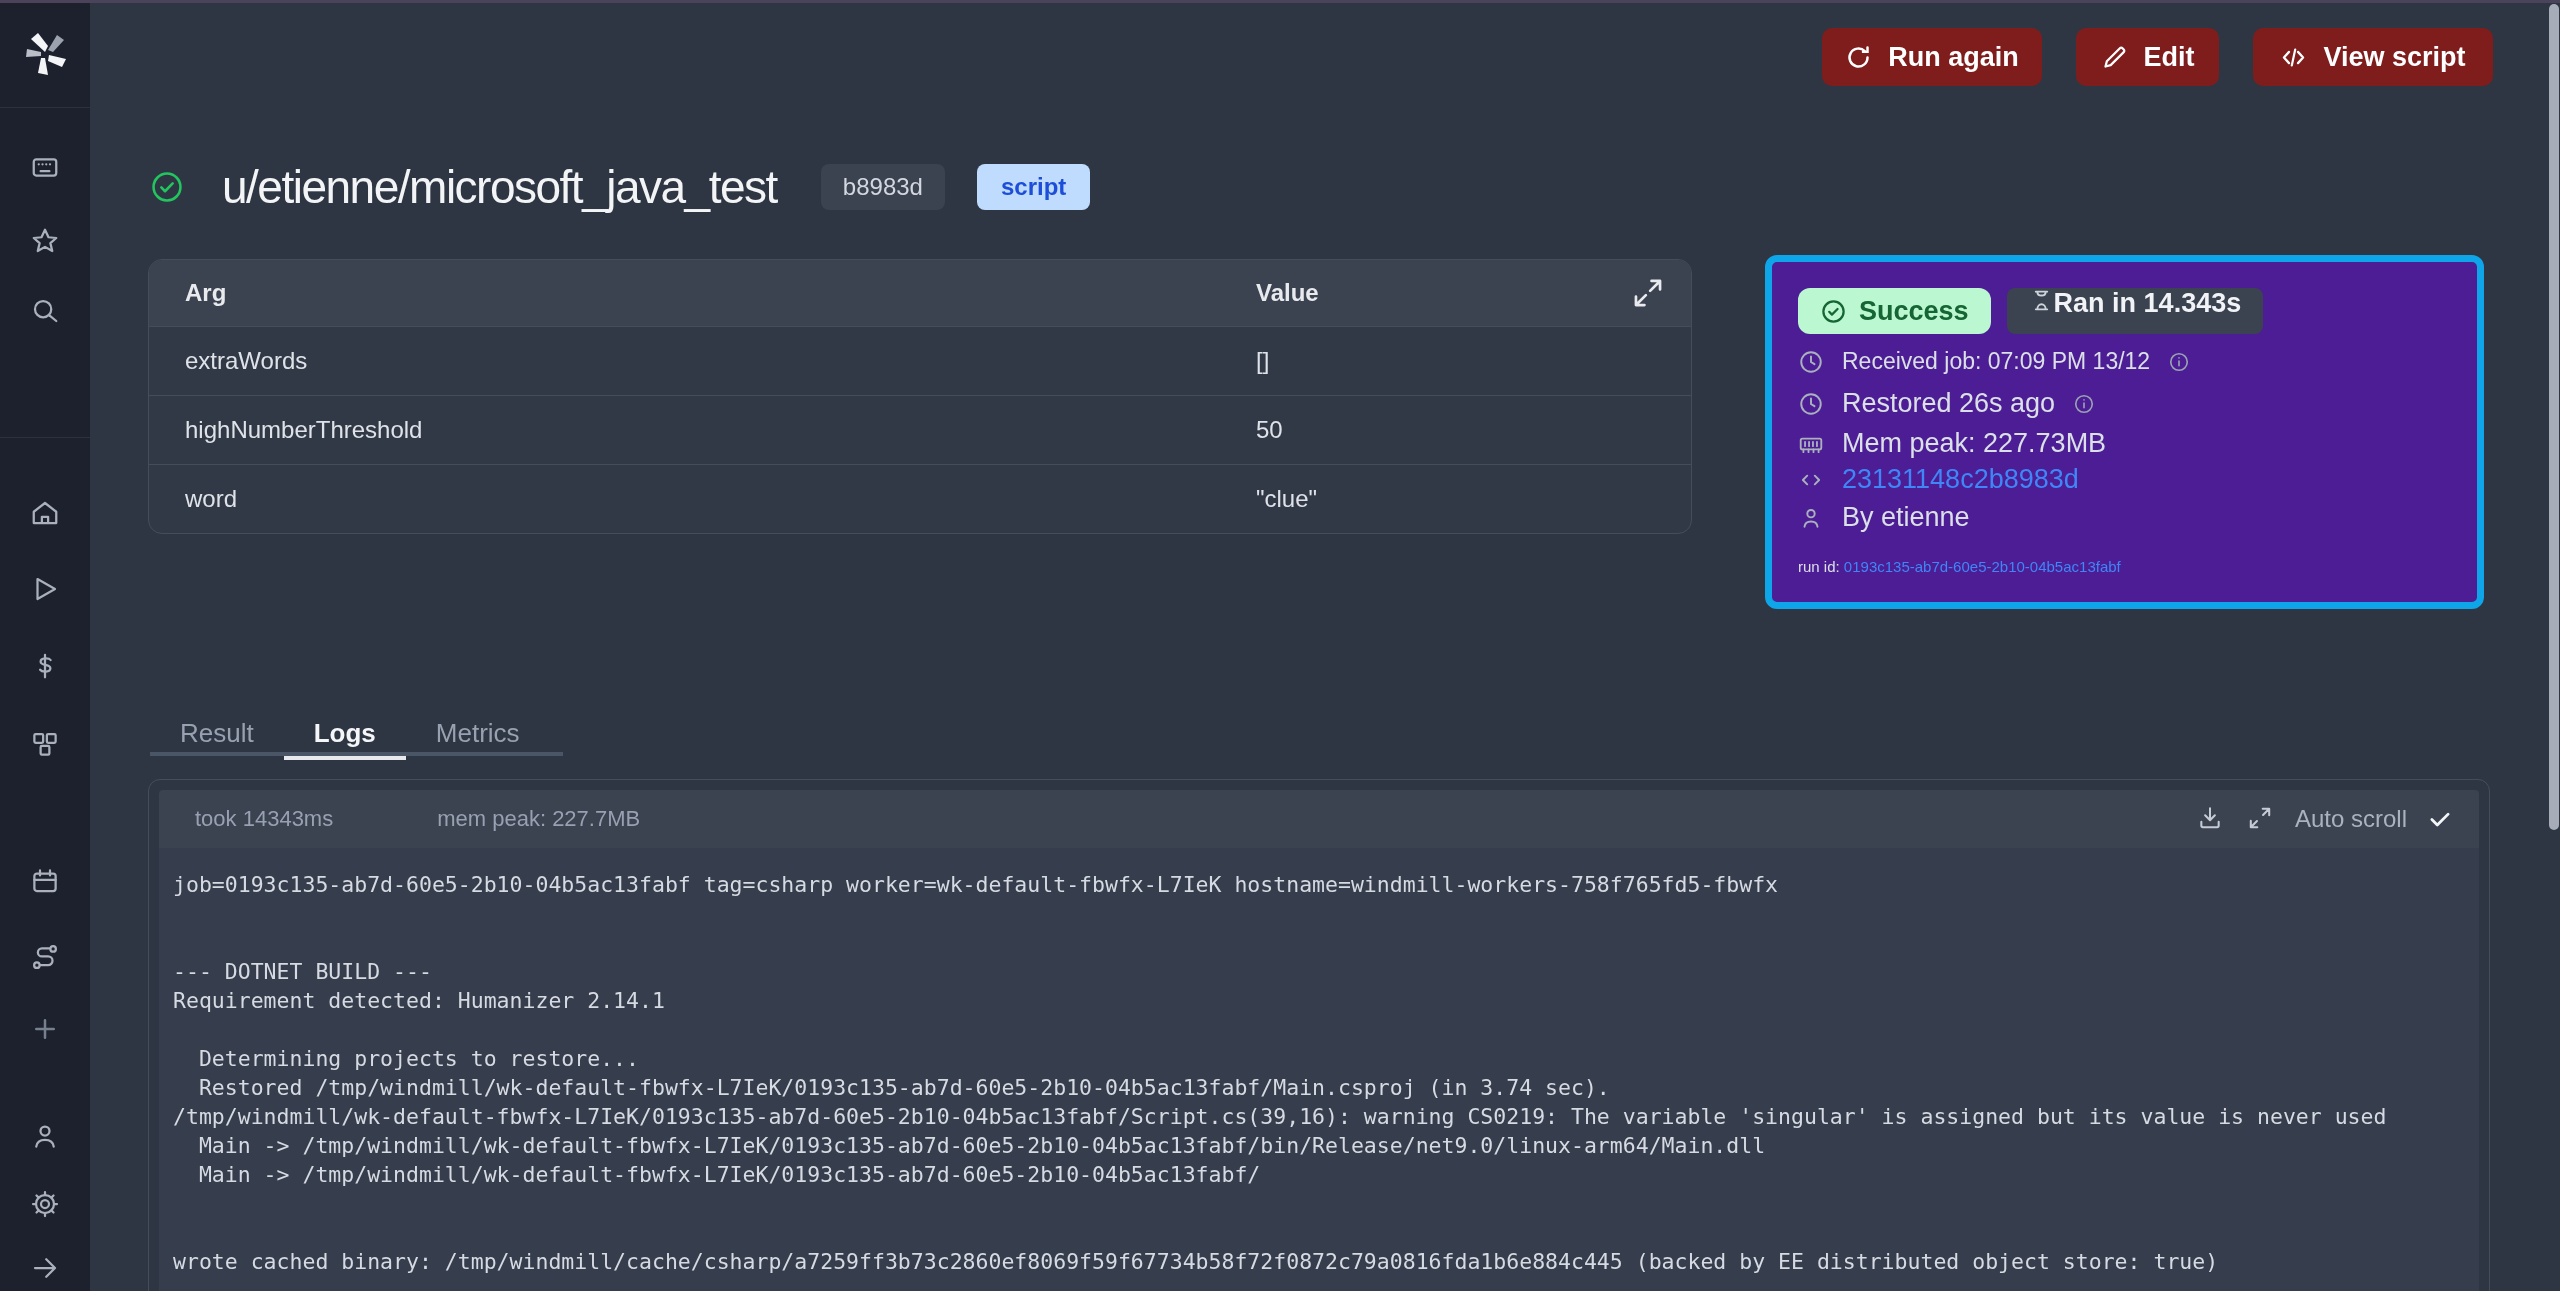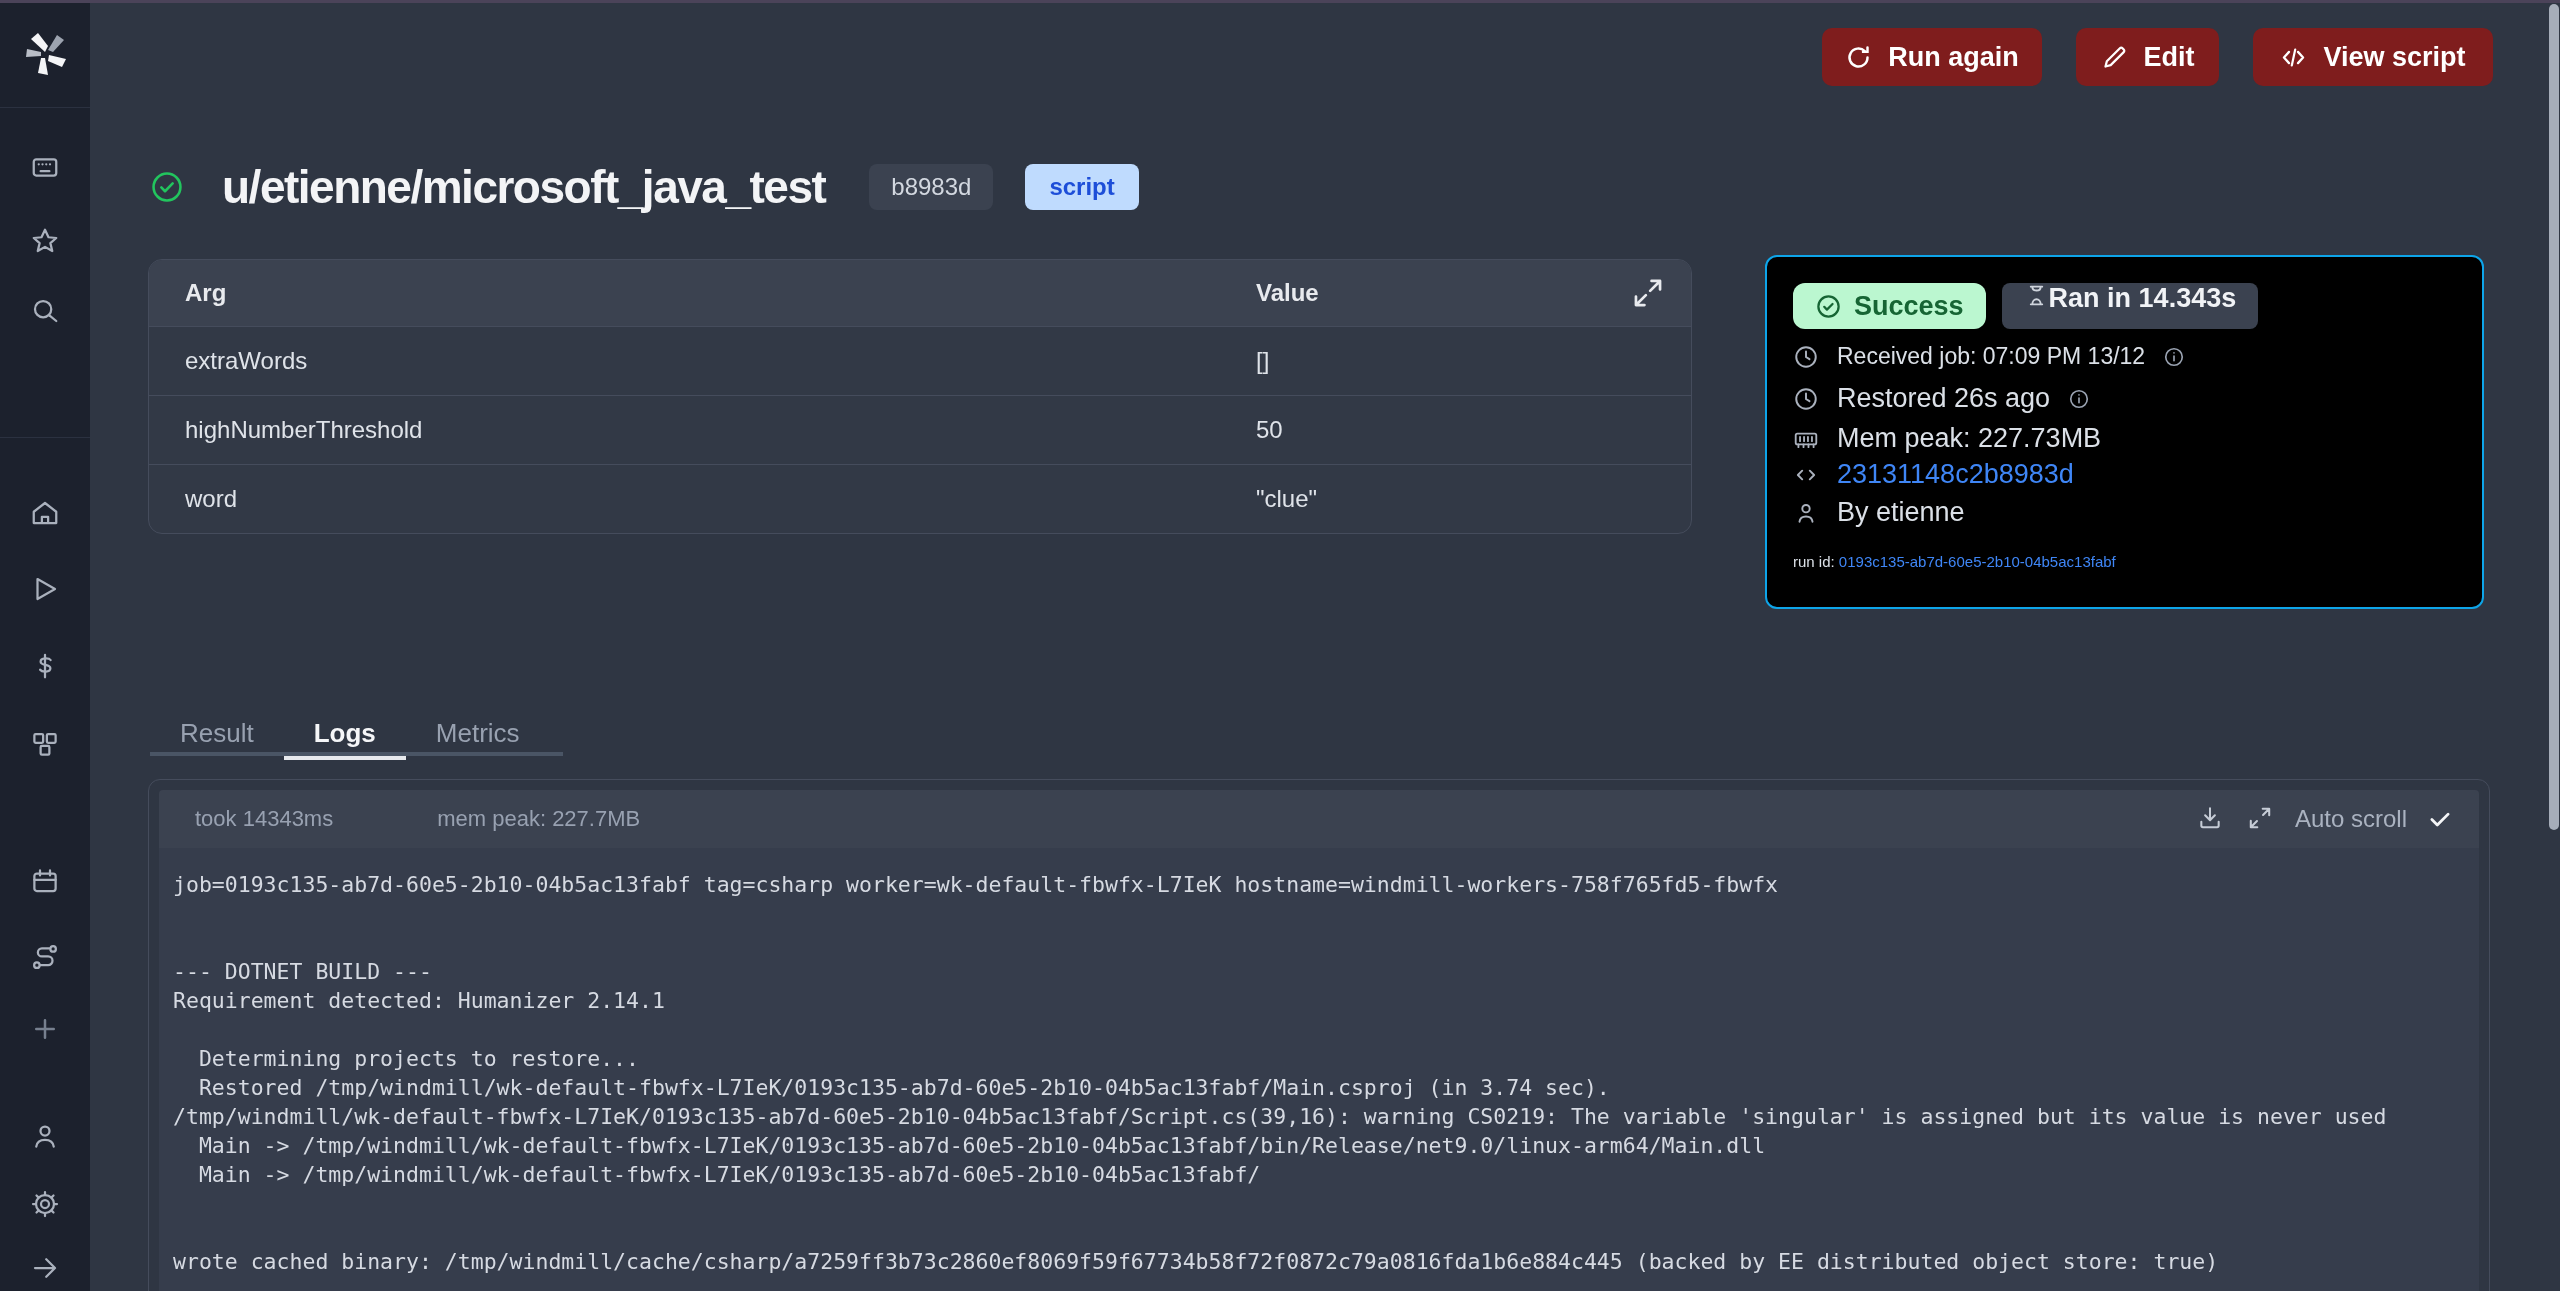--- a/index.html
+++ b/index.html
@@ -20,40 +20,40 @@
   .top-buttons { position:absolute; top:28px; left:1822px; display:flex; gap:34px; }
   .btn { height:58px; background:#7f1d1d; border:none; border-radius:10px; color:#fff;
          font-family:"Liberation Sans", sans-serif; font-size:27px; font-weight:700;
          display:flex; align-items:center; justify-content:center; gap:16px; cursor:pointer; }
   .btn svg { width:27px; height:27px; }
   .btn.run { width:220px; } .btn.edit { width:143px; } .btn.view { width:240px; }
 
   
   .title-row { position:absolute; top:160px; left:150px; display:flex; align-items:center; }
   .title-check { width:34px; height:34px; margin-right:38px; }
-  .page-title { font-size:46px; font-weight:700; letter-spacing:-1.5px; color:#f3f4f6; }
+  .page-title { font-size:46px; font-weight:400; letter-spacing:-1.5px; color:#f3f4f6; }
   .badge-hash { margin-left:44px; height:46px; padding:0 22px; background:#3b4250; border-radius:8px;
                 display:flex; align-items:center; font-size:24px; color:#d3d8e0; }
   .badge-script { margin-left:32px; height:46px; padding:0 24px; background:#bfdbfe; border-radius:8px;
                 display:flex; align-items:center; font-size:24px; font-weight:700; color:#1d4ed8; }
 
   
   .args-table { position:absolute; top:259px; left:148px; width:1544px; border:1px solid #454c5c;
                 border-radius:14px; overflow:hidden; background:#323946; }
   .args-header { position:relative; height:66px; background:#3b4250; display:grid; grid-template-columns:1107px 1fr;
                  align-items:center; font-size:24px; font-weight:700; color:#e8eaee; }
   .args-header .c1, .args-row .c1 { padding-left:36px; }
   .expand-btn { position:absolute; right:26px; top:50%; transform:translateY(-50%); width:34px; height:34px;
                 background:none; border:none; color:#e8eaee; cursor:pointer; }
   .args-row { height:69px; display:grid; grid-template-columns:1107px 1fr; align-items:center;
               font-size:24px; color:#dfe3e9; border-top:1px solid #454c5c; }
 
   
-  .run-card { position:absolute; top:255px; left:1765px; width:719px; height:354px; background:#000000;
-              border:2px solid #0ea5e9; border-radius:12px; }
+  .run-card { position:absolute; top:255px; left:1765px; width:719px; height:354px; background:#4c1d95;
+              border:7px solid #0ea5e9; border-radius:12px; }
   .status-row { position:absolute; top:26px; left:26px; display:flex; gap:16px; align-items:center; }
   .badge-success { height:46px; padding:0 22px; background:#bbf7d0; border-radius:12px; display:flex;
                    align-items:center; gap:12px; color:#166534; font-size:27px; font-weight:700; }
   .badge-success svg { width:27px; height:27px; }
   .chip-duration { height:46px; padding:0 22px; background:#3b4250; border-radius:8px; display:flex;
                    align-items:flex-start; color:#f1f3f6; font-size:27px; font-weight:600; }
   .chip-duration svg { width:25px; height:25px; color:#cfd4dc; }
   .info-line { position:absolute; left:26px; display:flex; align-items:center; gap:18px; color:#dbe0e7; }
   .info-line svg.lead { width:26px; height:26px; color:#aab1bd; flex:none; }
   .info-line svg.info { width:22px; height:22px; color:#9aa3b2; flex:none; }

